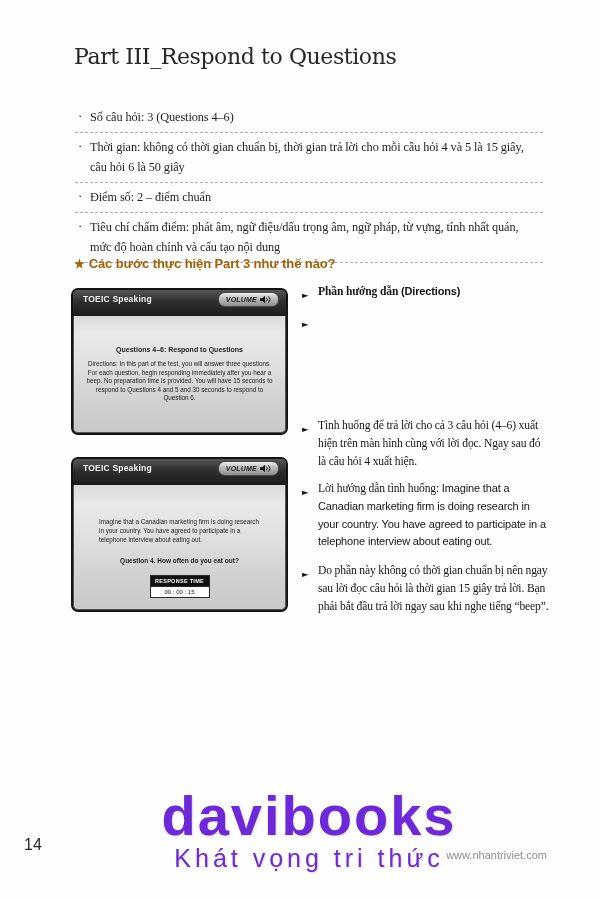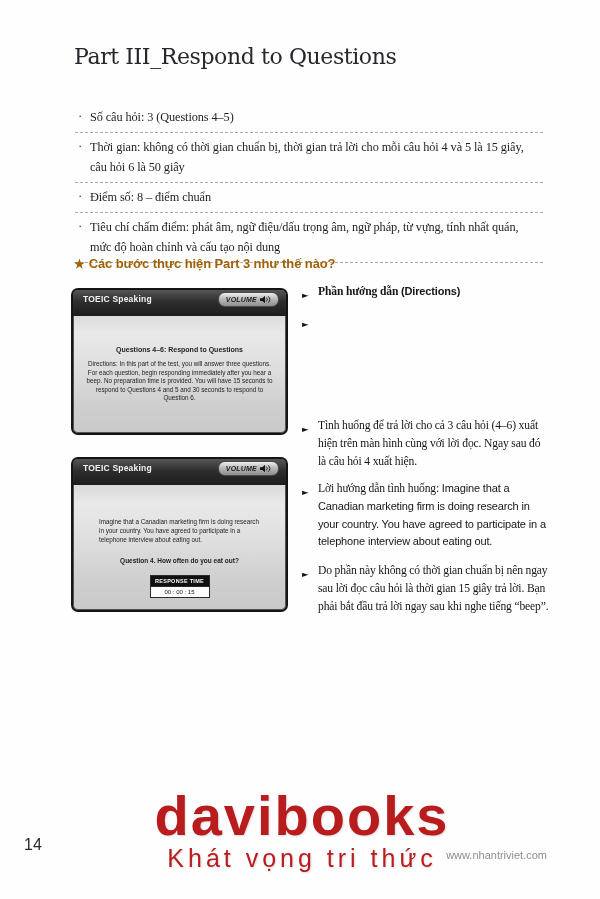--- a/index.html
+++ b/index.html
@@ -103,23 +103,23 @@
   .bullet-2{top:417px;}
   .bullet-3{top:480px;}
   .bullet-3 .en{font-family:"Liberation Sans", sans-serif;font-size:11px;}
   .bullet-4{top:562px;}
   
   .page-number{
     position:absolute;left:24px;top:836px;
     font-family:"Liberation Sans", sans-serif;font-size:16px;color:#2a2a2a;
   }
   .watermark{
-    position:absolute;left:132px;top:788px;width:340px;text-align:center;
+    position:absolute;left:139px;top:788px;width:340px;text-align:center;
     font-family:"Liberation Sans", sans-serif;
-    color:#b91c1c;user-select:none;pointer-events:none;
+    color:#6d28d9;user-select:none;pointer-events:none;
   }
   .watermark .wm1{
     font-size:56px;font-weight:bold;letter-spacing:2px;line-height:56px;
     text-shadow:-1px -1px 0 #ffffff,1px 1px 2px #dcdce2;
   }
   .watermark .wm2{
     font-size:25px;letter-spacing:4px;line-height:28px;
     text-shadow:-1px -1px 0 #ffffff,1px 1px 2px #dcdce2;
   }
   .website{
@@ -130,29 +130,29 @@
 </head>
 <body>
 
 <div class="page">
 
   <h1 class="title">Part III_Respond to Questions</h1>
 
   <div class="info-table">
     <div class="info-row">
       <span class="dot">·</span>
-      <span>Số câu hỏi: 3 (Questions 4–5)</span>
+      <span>Số câu hỏi: 3 (Questions 4–6)</span>
     </div>
     <div class="info-row">
       <span class="dot">·</span>
       <span>Thời gian: không có thời gian chuẩn bị, thời gian trả lời cho mỗi câu hỏi 4 và 5 là 15 giây, câu hỏi 6 là 50 giây</span>
     </div>
     <div class="info-row">
       <span class="dot">·</span>
-      <span>Điểm số: 8 – điểm chuẩn</span>
+      <span>Điểm số: 2 – điểm chuẩn</span>
     </div>
     <div class="info-row">
       <span class="dot">·</span>
       <span>Tiêu chí chấm điểm: phát âm, ngữ điệu/dấu trọng âm, ngữ pháp, từ vựng, tính nhất quán, mức độ hoàn chỉnh và cấu tạo nội dung</span>
     </div>
   </div>
 
   <div class="section-heading">
     <span class="star">★</span><span>Các bước thực hiện Part 3 như thế nào?</span>
   </div>

